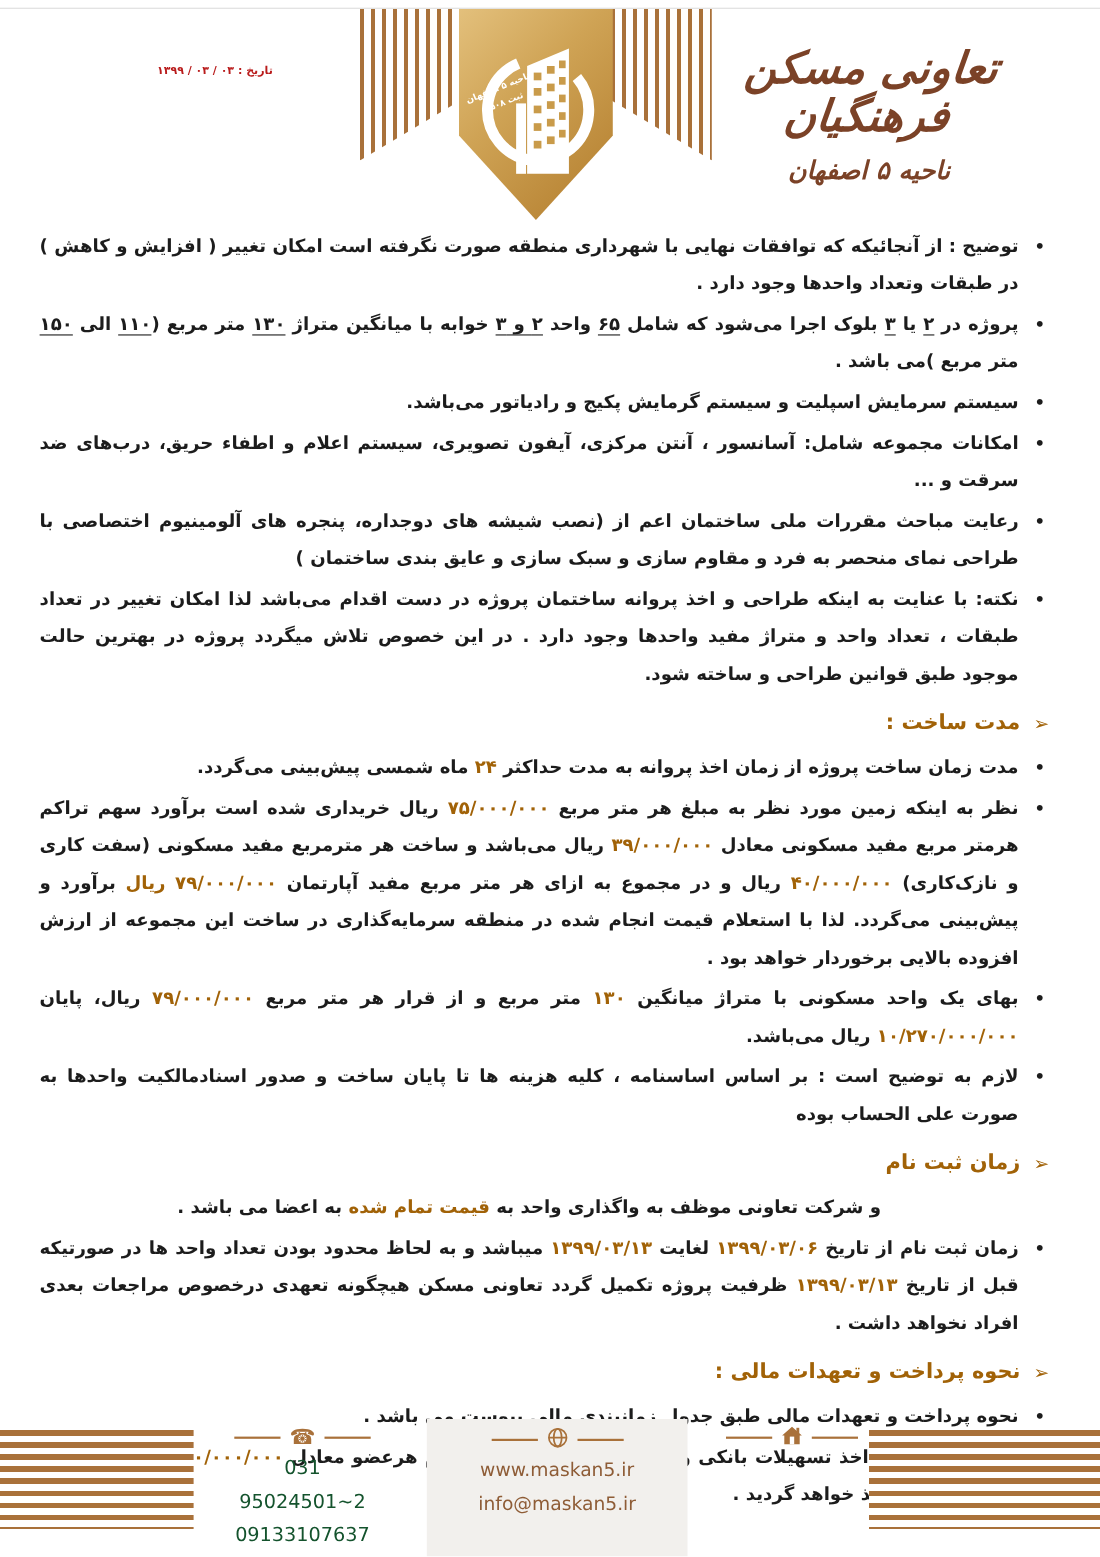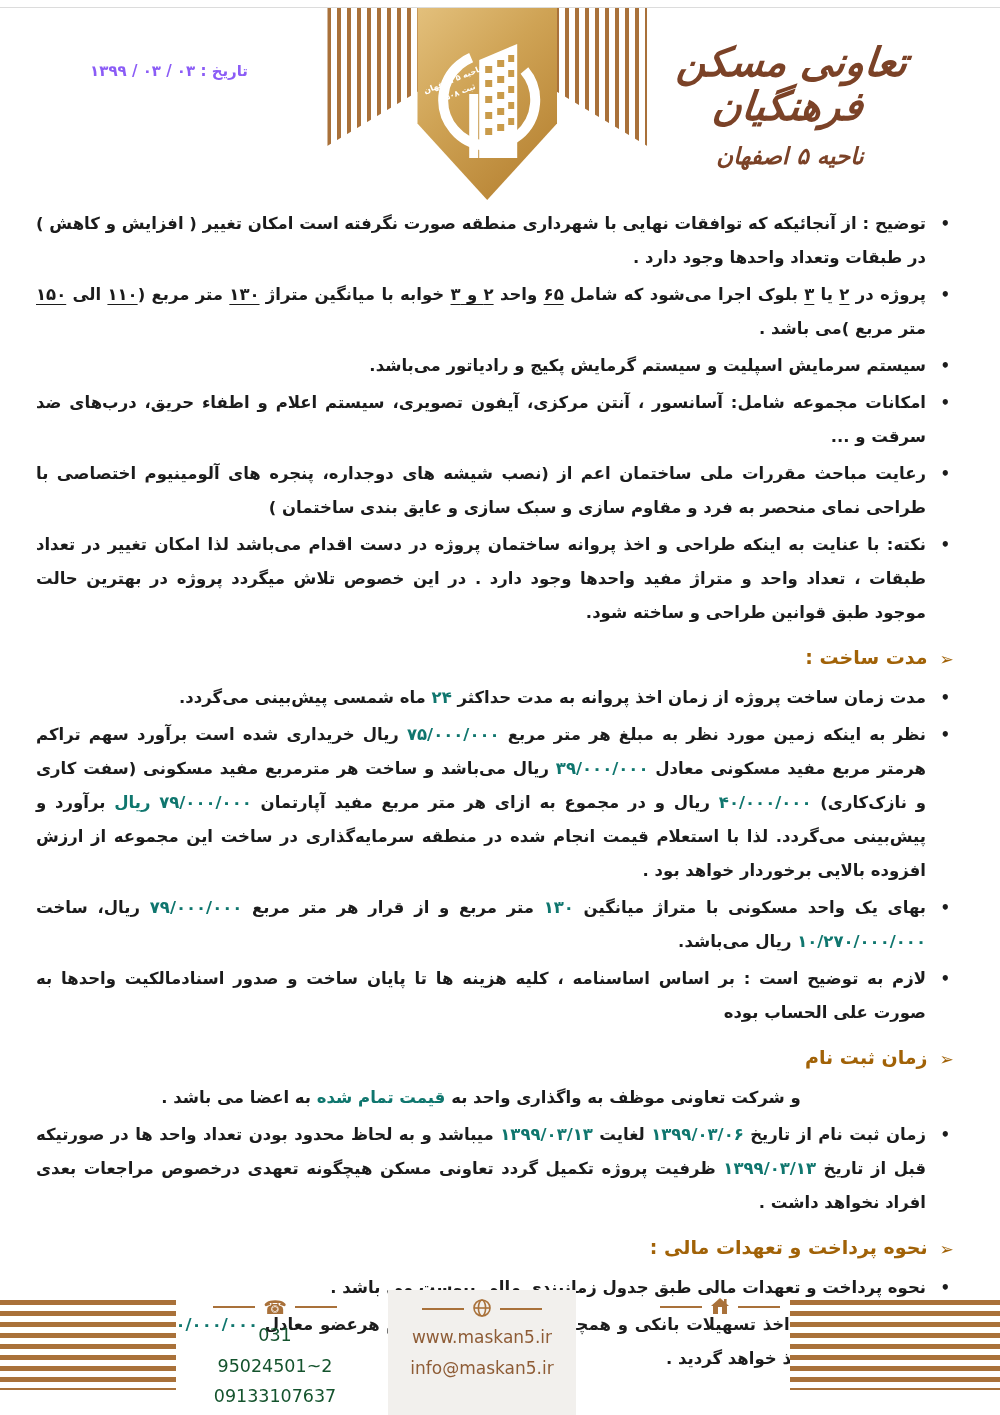--- a/index.html
+++ b/index.html
@@ -1,55 +1,55 @@
 <!DOCTYPE html>
 <html lang="fa" dir="rtl"><head>
 <meta charset="utf-8">
 <style>
   html,body{margin:0;padding:0;background:#ffffff;}
   body{width:1000px;height:1415px;position:relative;font-family:"DejaVu Sans","Liberation Sans",sans-serif;overflow:hidden;}
   .topline{position:absolute;top:7px;left:0;width:100%;height:1px;background:#dcdcdc;}
 
   
   .header{position:absolute;top:0;left:0;width:100%;height:200px;}
-  .meta{position:absolute;top:50px;right:752px;direction:rtl;text-align:right;font-weight:bold;font-size:15px;color:#8b5cf6;line-height:2.9;white-space:nowrap;}
+  .meta{position:absolute;top:50px;right:752px;direction:rtl;text-align:right;font-weight:bold;font-size:10px;color:#b91c1c;line-height:2.9;white-space:nowrap;}
   .meta .val{direction:ltr;unicode-bidi:bidi-override;display:inline-block;}
   .logo-wrap{position:absolute;top:8px;left:50%;transform:translateX(-54%);display:flex;align-items:flex-start;}
   .stripes-v{width:92px;height:138px;background:repeating-linear-gradient(90deg,#a9713a 0 4px,#ffffff 4px 10px);}
   .stripes-v.left{clip-path:polygon(0 0,100% 0,100% 100%,0 60%);}
   .stripes-v.right{clip-path:polygon(0 0,100% 0,100% 60%,0 100%);}
   .shield{width:140px;height:192px;margin:0 -2px;background:linear-gradient(135deg,#e3c07c 0%,#cfa355 40%,#b27c2c 100%);clip-path:polygon(0 0,100% 0,100% 60%,50% 100%,0 60%);position:relative;z-index:2;}
   .shield svg{position:absolute;top:0;left:0;}
   .brand{position:absolute;top:40px;right:30px;width:360px;text-align:center;direction:rtl;color:#7b4227;}
   .brand .cal{font-family:"DejaVu Serif","Liberation Serif",serif;font-style:italic;font-weight:bold;font-size:40px;line-height:1.1;transform:skewX(-6deg);}
   .brand .sub{font-family:"DejaVu Serif","Liberation Serif",serif;font-style:italic;font-weight:bold;font-size:23px;margin-top:14px;}
 
   
   .doc{position:absolute;top:204px;right:0;left:0;padding:0 34px 0 36px;direction:rtl;color:#1c1c1c;font-weight:bold;font-size:16.5px;line-height:34px;text-align:justify;}
   .blk{position:relative;margin:3px 0;}
   .blk.bullet,.blk.numbered{padding-right:40px;}
   .blk .bmark{position:absolute;right:16px;top:0;font-size:15px;}
   .blk.heading{color:#a16207;font-size:19px;padding-right:12px;margin:10px 0 6px 0;letter-spacing:.2px;}
   .blk.heading .arrow{display:inline-block;margin-left:12px;font-size:17px;transform:translateY(1px);}
   .blk.center{text-align:center;padding-right:40px;}
-  .hl{color:#0f766e;margin-top:28px;}
+  .hl{color:#a16207;margin-top:28px;}
   .u{text-decoration:underline;text-underline-offset:4px;}
 
   
   .footer{position:absolute;bottom:0;left:0;width:100%;height:125px;}
   .stripes-h{position:absolute;top:10px;height:90px;background:repeating-linear-gradient(180deg,#a9713a 0 5px,#ffffff 5px 11px);}
   .stripes-h.fleft{left:0;width:176px;}
   .stripes-h.fright{right:0;width:210px;}
   .fblock{position:absolute;top:4px;text-align:center;color:#8e5c36;}
   .fblock .iconrow{display:flex;align-items:center;justify-content:center;gap:8px;height:26px;}
   .fblock .rule{width:42px;height:2px;background:#a9713a;}
   .fblock .icn{color:#a9713a;font-size:19px;line-height:1;}
   .fphone{left:200px;width:150px;}
   .fphone .lines{direction:ltr;font-size:17.5px;line-height:1.75;color:#14532d;}
-  .fweb{left:388px;width:188px;top:0;background:#f2f0ed;height:125px;padding-top:6px;box-sizing:border-box;}
+  .fweb{left:388px;width:237px;top:0;background:#f2f0ed;height:125px;padding-top:6px;box-sizing:border-box;}
   .fweb .lines{direction:ltr;font-size:17px;line-height:1.8;}
   .faddr{left:640px;width:160px;}
   .faddr .lines{direction:rtl;font-size:12.5px;line-height:1.85;}
 </style>
 </head>
 <body>
 
 <div class="topline"></div>
 
 <div class="header">
@@ -107,21 +107,21 @@
 <div class="doc">
     <div class="blk bullet"><span class="bmark">•</span><span>توضیح : از آنجائیکه که توافقات نهایی با شهرداری منطقه صورت نگرفته است امکان تغییر ( افزایش و کاهش ) در طبقات وتعداد واحدها وجود دارد .</span></div>
     <div class="blk bullet"><span class="bmark">•</span><span>پروژه در </span><span class="u">۲</span><span> یا </span><span class="u">۳</span><span> بلوک اجرا می‌شود که شامل </span><span class="u">۶۵</span><span> واحد </span><span class="u">۲ و ۳</span><span> خوابه  با میانگین متراژ </span><span class="u">۱۳۰</span><span> متر مربع (</span><span class="u">۱۱۰</span><span> الی </span><span class="u">۱۵۰</span><span> متر مربع )می باشد .</span></div>
     <div class="blk bullet"><span class="bmark">•</span><span>سیستم سرمایش اسپلیت و سیستم گرمایش پکیج و رادیاتور می‌باشد.</span></div>
     <div class="blk bullet"><span class="bmark">•</span><span>امکانات مجموعه شامل: آسانسور ، آنتن مرکزی، آیفون تصویری، سیستم اعلام و اطفاء حریق، درب‌های ضد سرقت و ...</span></div>
     <div class="blk bullet"><span class="bmark">•</span><span>رعایت مباحث مقررات ملی ساختمان اعم از (نصب شیشه های دوجداره، پنجره های آلومینیوم اختصاصی با طراحی نمای منحصر به فرد و مقاوم سازی و سبک سازی و عایق بندی ساختمان )</span></div>
     <div class="blk bullet"><span class="bmark">•</span><span>نکته: با عنایت به اینکه طراحی و اخذ پروانه ساختمان پروژه در دست اقدام می‌باشد لذا امکان  تغییر در تعداد طبقات ، تعداد واحد و متراژ مفید واحدها وجود دارد . در این خصوص تلاش میگردد پروژه در بهترین حالت موجود طبق قوانین طراحی و ساخته شود.</span></div>
     <div class="blk heading"><span class="arrow">➢</span><span>مدت ساخت :</span></div>
     <div class="blk bullet"><span class="bmark">•</span><span>مدت زمان ساخت پروژه از زمان اخذ پروانه به مدت حداکثر </span><span class="hl">۲۴</span><span> ماه شمسی پیش‌بینی می‌گردد.</span></div>
     <div class="blk bullet"><span class="bmark">•</span><span>نظر به اینکه زمین مورد نظر به مبلغ هر متر مربع </span><span class="hl">۷۵/۰۰۰/۰۰۰</span><span> ریال خریداری شده است برآورد سهم تراکم هرمتر مربع مفید مسکونی معادل </span><span class="hl">۳۹/۰۰۰/۰۰۰</span><span> ریال می‌باشد و ساخت هر مترمربع مفید مسکونی (سفت کاری و نازک‌کاری) </span><span class="hl">۴۰/۰۰۰/۰۰۰</span><span> ریال و در مجموع به ازای هر متر مربع مفید آپارتمان </span><span class="hl">۷۹/۰۰۰/۰۰۰ ریال</span><span> برآورد و پیش‌بینی می‌گردد. لذا با استعلام قیمت انجام شده در منطقه سرمایه‌گذاری در ساخت این مجموعه از ارزش افزوده بالایی برخوردار خواهد بود .</span></div>
-    <div class="blk bullet"><span class="bmark">•</span><span>بهای یک واحد مسکونی با متراژ میانگین </span><span class="hl">۱۳۰</span><span> متر مربع و از قرار هر متر مربع </span><span class="hl">۷۹/۰۰۰/۰۰۰</span><span> ریال، ساخت  </span><span class="hl">۱۰/۲۷۰/۰۰۰/۰۰۰</span><span> ریال می‌باشد.</span></div>
+    <div class="blk bullet"><span class="bmark">•</span><span>بهای یک واحد مسکونی با متراژ میانگین </span><span class="hl">۱۳۰</span><span> متر مربع و از قرار هر متر مربع </span><span class="hl">۷۹/۰۰۰/۰۰۰</span><span> ریال، پایان  </span><span class="hl">۱۰/۲۷۰/۰۰۰/۰۰۰</span><span> ریال می‌باشد.</span></div>
     <div class="blk bullet"><span class="bmark">•</span><span>لازم به توضیح است : بر اساس اساسنامه ، کلیه هزینه ها تا پایان ساخت و صدور اسنادمالکیت واحدها به صورت علی الحساب بوده</span></div>
     <div class="blk heading"><span class="arrow">➢</span><span>زمان ثبت نام</span></div>
     <div class="blk center"><span>و  شرکت تعاونی موظف به واگذاری  واحد به </span><span class="hl">قیمت تمام شده</span><span> به اعضا می باشد .</span></div>
     <div class="blk bullet"><span class="bmark">•</span><span>زمان ثبت نام از تاریخ </span><span class="hl">۱۳۹۹/۰۳/۰۶</span><span> لغایت </span><span class="hl">۱۳۹۹/۰۳/۱۳</span><span>  میباشد و به لحاظ محدود بودن تعداد واحد ها در صورتیکه قبل از تاریخ </span><span class="hl">۱۳۹۹/۰۳/۱۳</span><span>  ظرفیت پروژه تکمیل گردد تعاونی مسکن هیچگونه تعهدی درخصوص مراجعات بعدی افراد نخواهد داشت .</span></div>
     <div class="blk heading"><span class="arrow">➢</span><span>نحوه پرداخت و تعهدات مالی :</span></div>
     <div class="blk bullet"><span class="bmark">•</span><span>نحوه پرداخت و تعهدات مالی طبق جدول زمانبندی مالی پیوست می باشد .</span></div>
     <div class="blk bullet"><span class="bmark">•</span><span>در صورت امکان اخذ تسهیلات بانکی و همچنین داشتن شرایط لازم هرعضو معادل </span><span class="hl">۸۰۰/۰۰۰/۰۰۰</span><span> ریال تسهیلات  جهت هر واحد اخذ خواهد گردید .</span></div>
   </div>
 
 <div class="footer">

